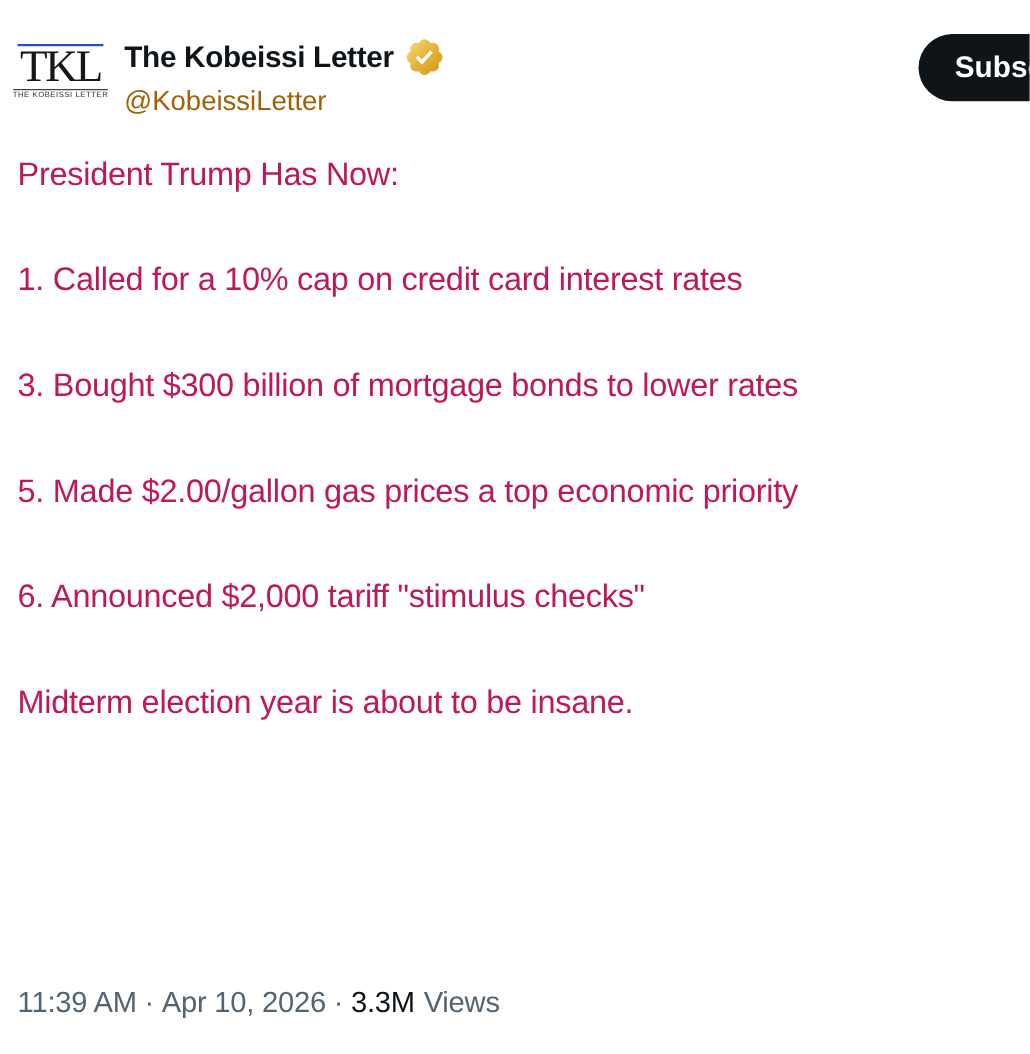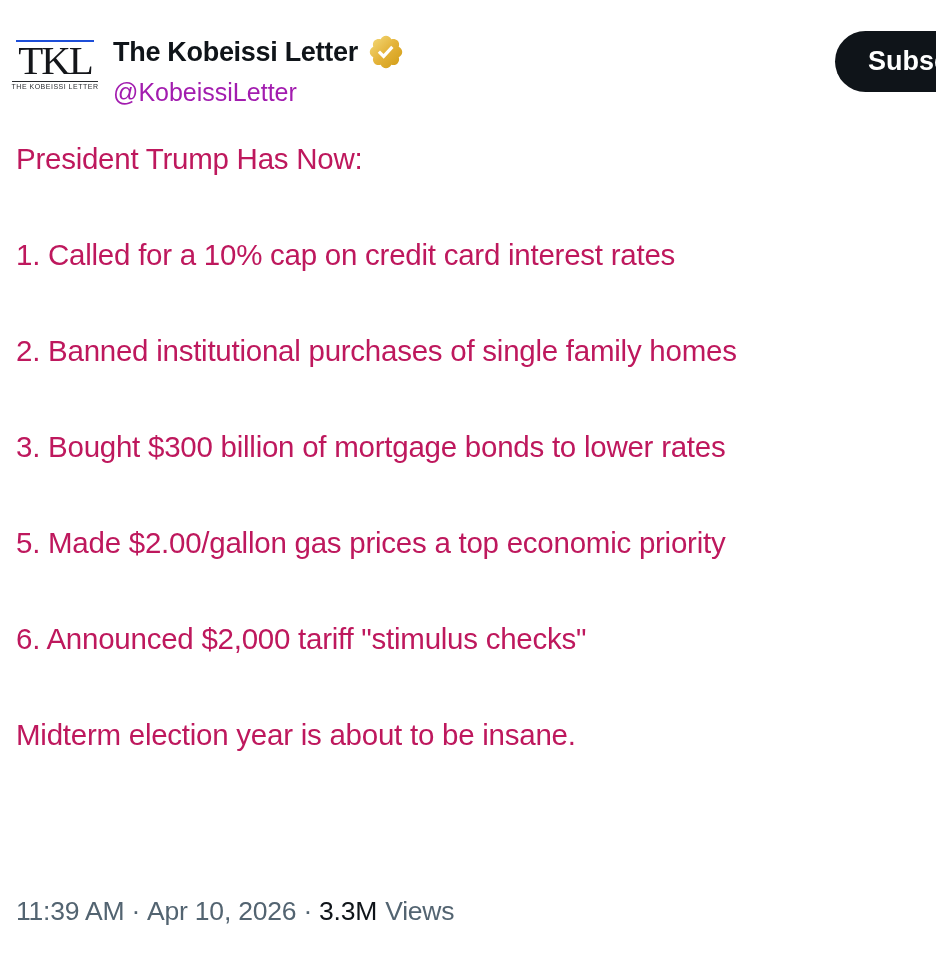--- a/index.html
+++ b/index.html
@@ -32,21 +32,21 @@
     color: #2a2c30; border-top: 1px solid #2a2c30; padding-top: 1px; margin-top: 1px;
   }
 
   .name-block { position: absolute; left: 113px; top: 33px; }
   .name-row { display: flex; align-items: center; gap: 9px; }
   .display-name {
     font-size: 27px; font-weight: 700; color: #0f1419;
     letter-spacing: -0.3px; cursor: pointer;
   }
   .badge { width: 38px; height: 38px; display: block; cursor: pointer; }
-  .handle { font-size: 25px; color: #a21caf; margin-top: 7px; cursor: pointer; }
+  .handle { font-size: 25px; color: #a16207; margin-top: 7px; cursor: pointer; }
 
   .subscribe-btn {
     position: absolute; left: 835px; top: 31px;
     height: 61px; width: 230px;
     background: #0f1419; color: #ffffff;
     border: none; border-radius: 31px;
     font-family: "Liberation Sans", sans-serif;
     font-size: 27px; font-weight: 700;
     text-align: left; padding: 0 0 0 33px;
     cursor: pointer;
@@ -97,21 +97,20 @@
     <div class="handle">@KobeissiLetter</div>
   </div>
 
   <button class="subscribe-btn">Subscribe</button>
 
 </div>
 
 <div class="tweet-body">
   <p>President Trump Has Now:</p>
   <p>1. Called for a 10% cap on credit card interest rates</p>
-  <p>2. Banned institutional purchases of single family homes</p>
   <p>3. Bought $300 billion of mortgage bonds to lower rates</p>
   <p>5. Made $2.00/gallon gas prices a top economic priority</p>
   <p>6. Announced $2,000 tariff "stimulus checks"</p>
   <p>Midterm election year is about to be insane.</p>
 </div>
 
 <div class="meta">
   <span>11:39 AM</span><span class="dot">·</span><span>Apr 10, 2026</span><span class="dot">·</span><span class="views-count">3.3M</span><span class="views-label">Views</span>
 </div>
 

